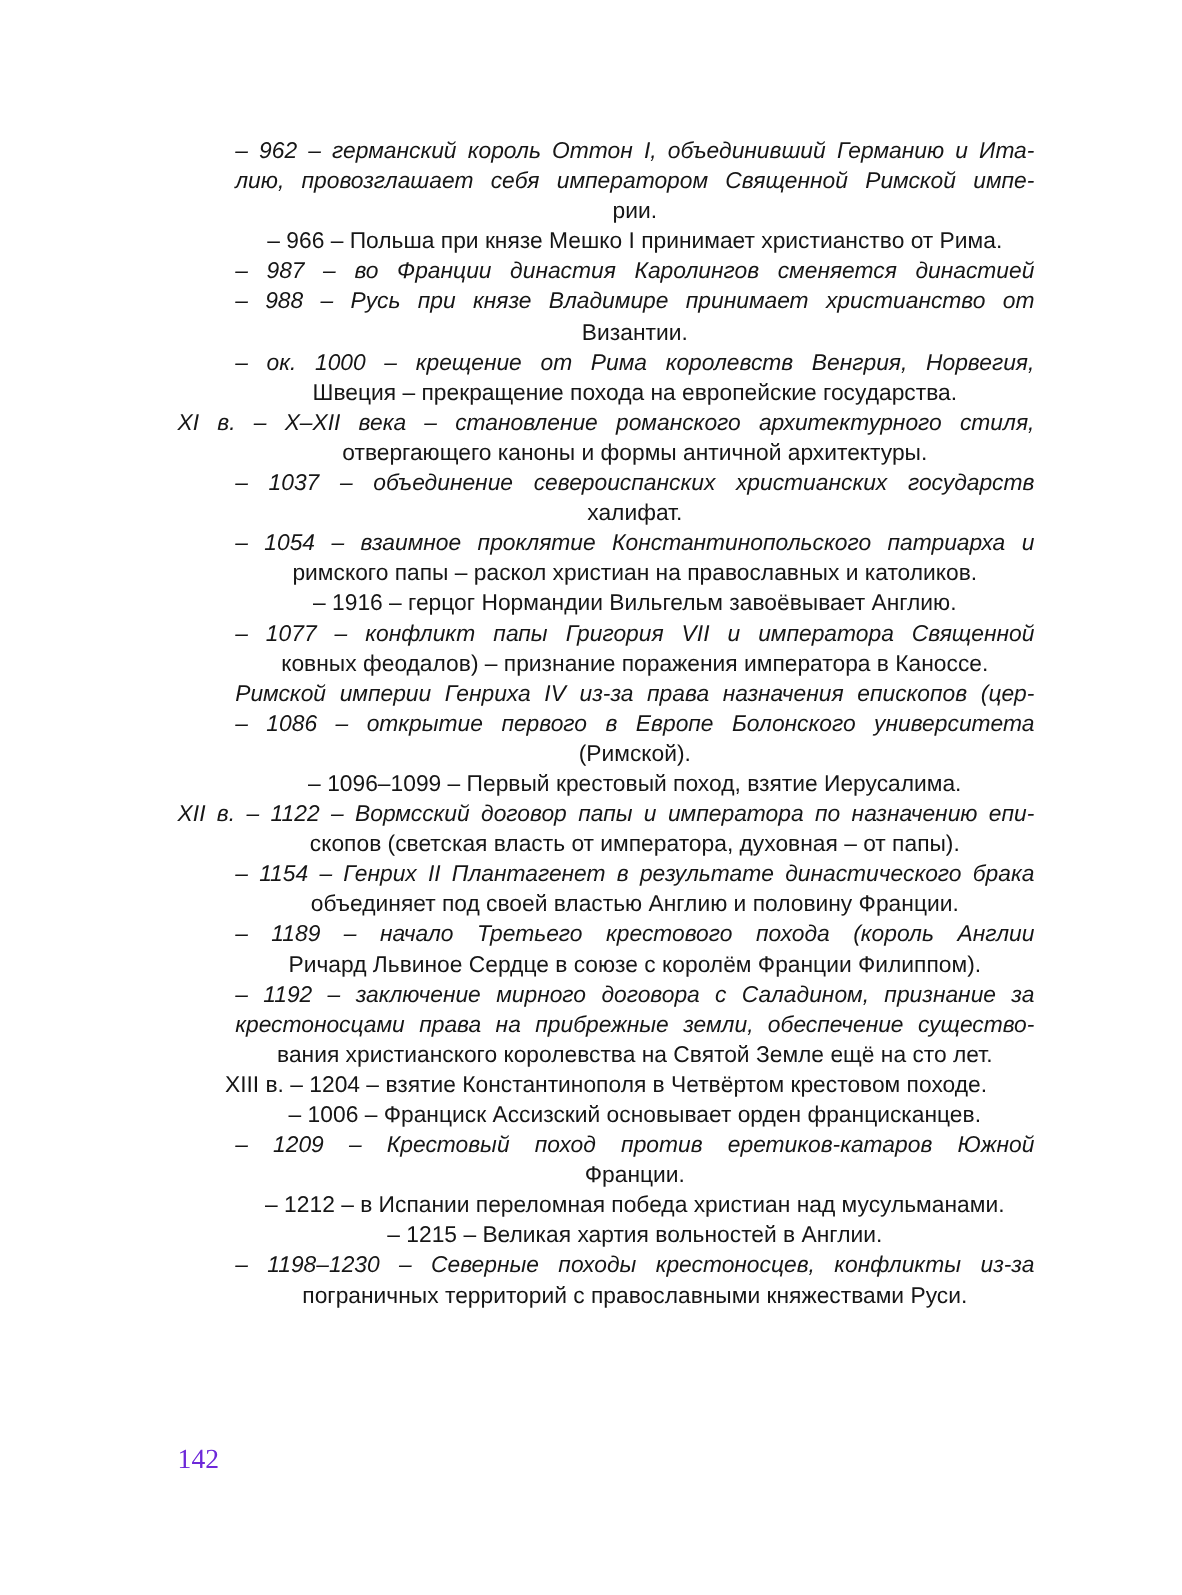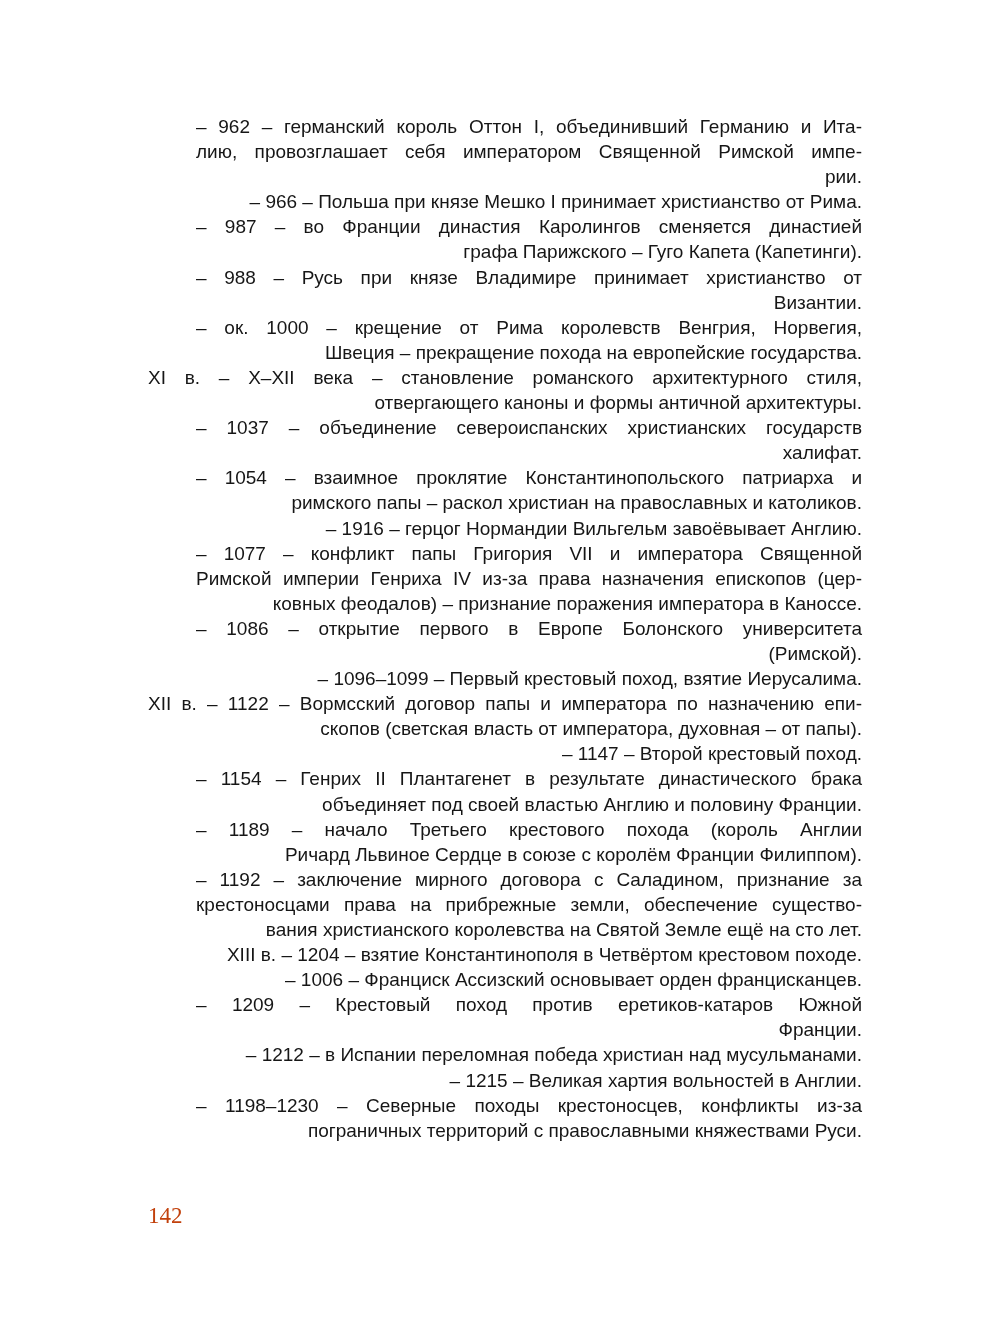--- a/index.html
+++ b/index.html
@@ -20,59 +20,59 @@
     left: 148px;
     top: 114px;
     width: 714px;
     font-size: 19px;
     line-height: 25.1px;
   }
   .entry {
     padding-left: 48px;
   }
   .line {
-    text-align: right;
+    text-align: center;
     white-space: normal;
   }
   .line.j {
     text-align: justify;
     text-align-last: justify;
     text-justify: inter-word;
+    font-style: italic;
   }
   .line.outdent {
     text-indent: -48px;
   }
   .era {
     display: inline;
   }
   .page-number {
     position: absolute;
     left: 148px;
     top: 1203px;
     font-family: "Liberation Serif", "DejaVu Serif", serif;
     font-size: 23px;
-    color: #c2410c;
+    color: #6d28d9;
     text-align: right;
   }
 </style>
 </head>
 <body>
 
 <div class="text-block" id="entries">
     <div class="entry">
       <div class="line j">– 962 – германский король Оттон I, объединивший Германию и Ита-</div>
       <div class="line j">лию, провозглашает себя императором Священной Римской импе-</div>
       <div class="line">рии.</div>
     </div>
     <div class="entry">
       <div class="line">– 966 – Польша при князе Мешко I принимает христианство от Рима.</div>
     </div>
     <div class="entry">
       <div class="line j">– 987 – во Франции династия Каролингов сменяется династией</div>
-      <div class="line">графа Парижского – Гуго Капета (Капетинги).</div>
     </div>
     <div class="entry">
       <div class="line j">– 988 – Русь при князе Владимире принимает христианство от</div>
       <div class="line">Византии.</div>
     </div>
     <div class="entry">
       <div class="line j">– ок. 1000 – крещение от Рима королевств Венгрия, Норвегия,</div>
       <div class="line">Швеция – прекращение похода на европейские государства.</div>
     </div>
     <div class="entry">
@@ -85,36 +85,33 @@
     </div>
     <div class="entry">
       <div class="line j">– 1054 – взаимное проклятие Константинопольского патриарха и</div>
       <div class="line">римского папы – раскол христиан на православных и католиков.</div>
     </div>
     <div class="entry">
       <div class="line">– 1916 – герцог Нормандии Вильгельм завоёвывает Англию.</div>
     </div>
     <div class="entry">
       <div class="line j">– 1077 – конфликт папы Григория VII и императора Священной</div>
+      <div class="line">ковных феодалов) – признание поражения императора в Каноссе.</div>
       <div class="line j">Римской империи Генриха IV из-за права назначения епископов (цер-</div>
-      <div class="line">ковных феодалов) – признание поражения императора в Каноссе.</div>
     </div>
     <div class="entry">
       <div class="line j">– 1086 – открытие первого в Европе Болонского университета</div>
       <div class="line">(Римской).</div>
     </div>
     <div class="entry">
       <div class="line">– 1096–1099 – Первый крестовый поход, взятие Иерусалима.</div>
     </div>
     <div class="entry">
       <div class="line j outdent"><span class="era">XII в.</span> – 1122 – Вормсский договор папы и императора по назначению епи-</div>
       <div class="line">скопов (светская власть от императора, духовная – от папы).</div>
-    </div>
-    <div class="entry">
-      <div class="line">– 1147 – Второй крестовый поход.</div>
     </div>
     <div class="entry">
       <div class="line j">– 1154 – Генрих II Плантагенет в результате династического брака</div>
       <div class="line">объединяет под своей властью Англию и половину Франции.</div>
     </div>
     <div class="entry">
       <div class="line j">– 1189 – начало Третьего крестового похода (король Англии</div>
       <div class="line">Ричард Львиное Сердце в союзе с королём Франции Филиппом).</div>
     </div>
     <div class="entry">

